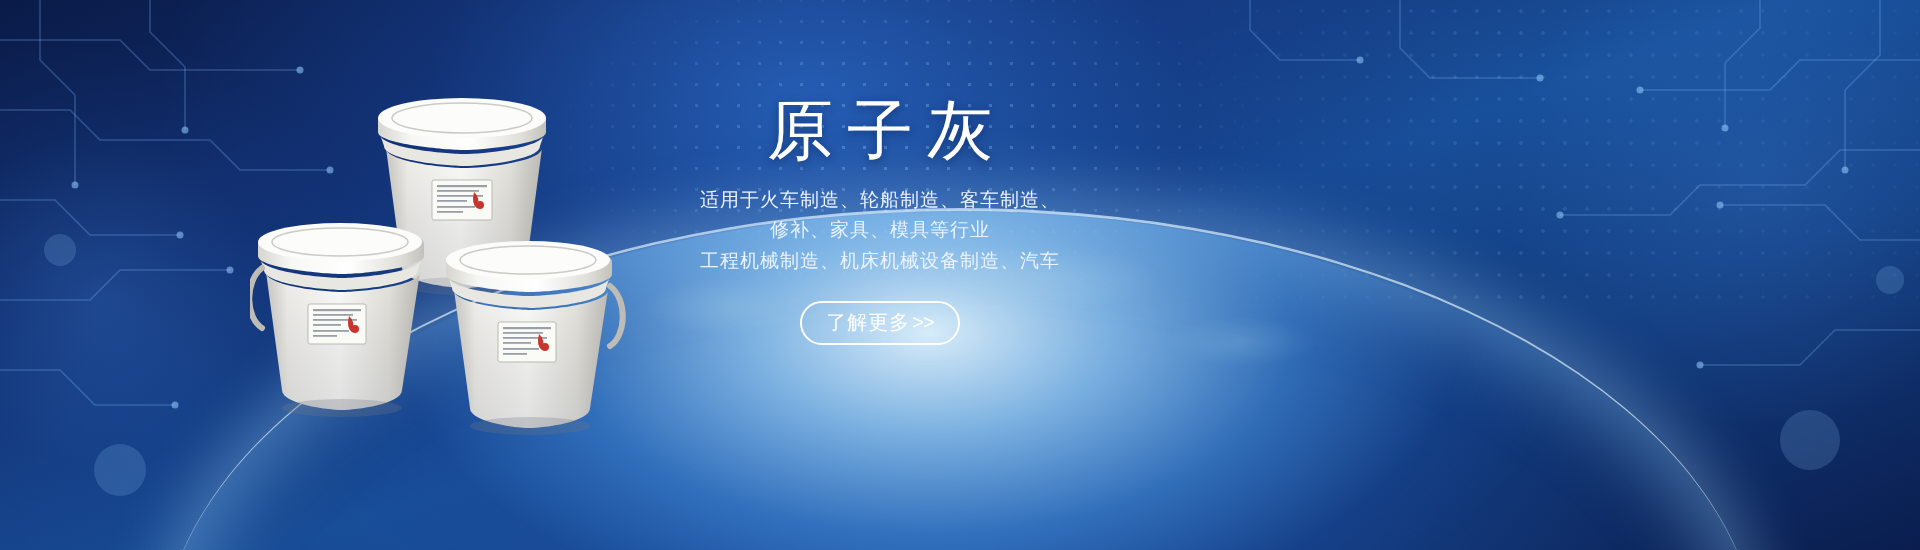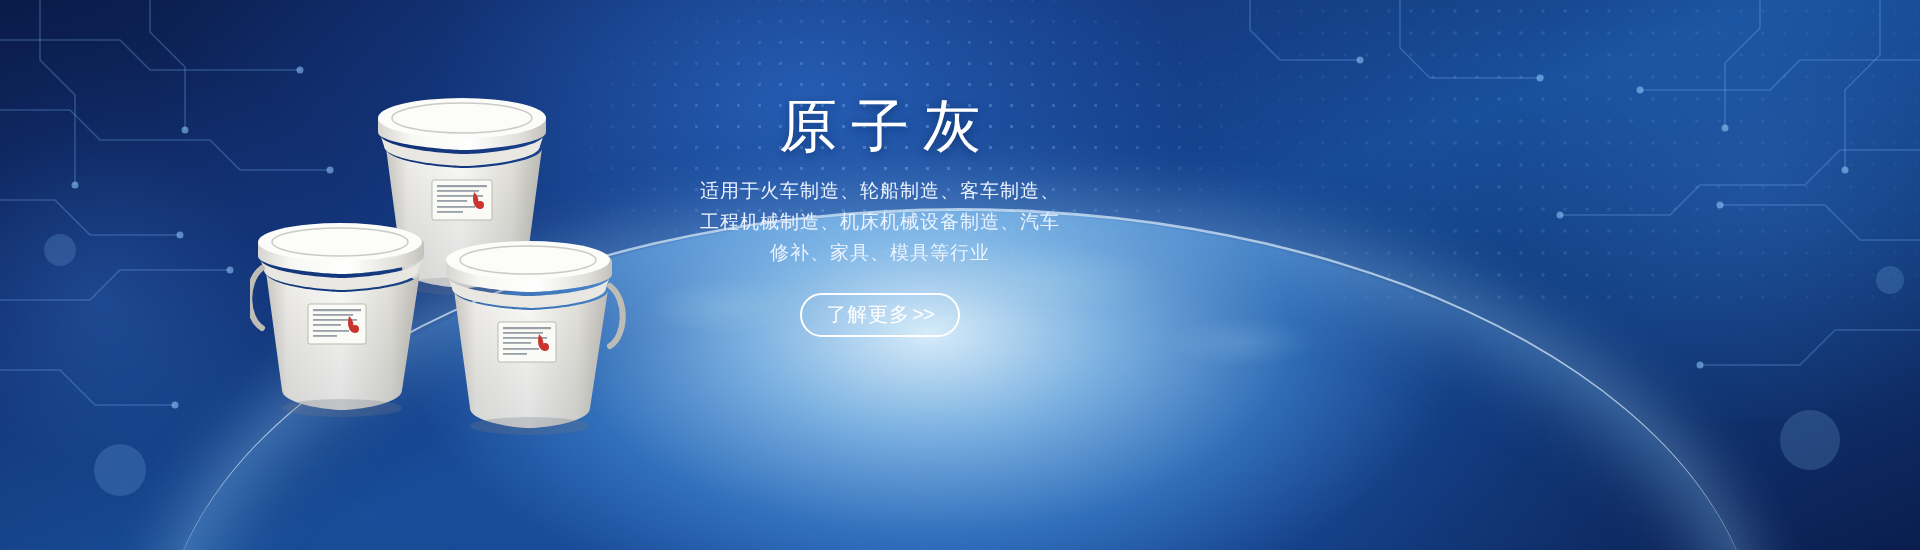--- a/index.html
+++ b/index.html
@@ -68,21 +68,21 @@
       radial-gradient(ellipse 170px 48px at 56% 9%, rgba(165,205,230,0.60) 0%, rgba(0,0,0,0) 70%),
       radial-gradient(ellipse 110px 36px at 70% 18%, rgba(140,190,225,0.55) 0%, rgba(0,0,0,0) 70%);
   }
 
   
   .buckets { position:absolute; left:250px; top:72px; width:420px; height:390px; }
 
   
   .content { position:absolute; left:600px; top:96px; width:560px; text-align:center; }
   .title {
-    color:#ffffff; font-size:58px; line-height:1.04; font-weight:400;
+    color:#ffffff; font-size:66px; line-height:1.04; font-weight:400;
     letter-spacing:14px; text-indent:14px;
     text-shadow:0 2px 10px rgba(0,20,60,0.45);
   }
   .subtitle {
     margin-top:12px; color:#ffffff; font-size:25px; font-weight:bold;
     letter-spacing:1px; white-space:nowrap;
     text-shadow:0 1px 6px rgba(0,20,60,0.4);
   }
   .desc {
     margin-top:20px; color:#eaf3ff; font-size:19px; line-height:1.62;
@@ -245,22 +245,22 @@
       <path d="M289 262 q7 6 3 16 q-6 -4 -3 -16 z" fill="#c9352e"></path>
       <circle cx="295" cy="275" r="4" fill="#c9352e"></circle>
       <ellipse cx="280" cy="354" rx="60" ry="9" fill="rgba(110,118,132,0.28)"></ellipse>
     </g>
   </svg>
 
   <div class="content">
     <div class="title">原子灰</div>
     <div class="desc">
       <div class="line">适用于火车制造、轮船制造、客车制造、</div>
+      <div class="line">修补、家具、模具等行业</div>
       <div class="line">工程机械制造、机床机械设备制造、汽车</div>
-      <div class="line">修补、家具、模具等行业</div>
     </div>
     <div class="cta-row">
       <button class="cta">
         <span>了解更多</span>
         <span class="chev">&gt;&gt;</span>
       </button>
     </div>
   </div>
 
 </div>

